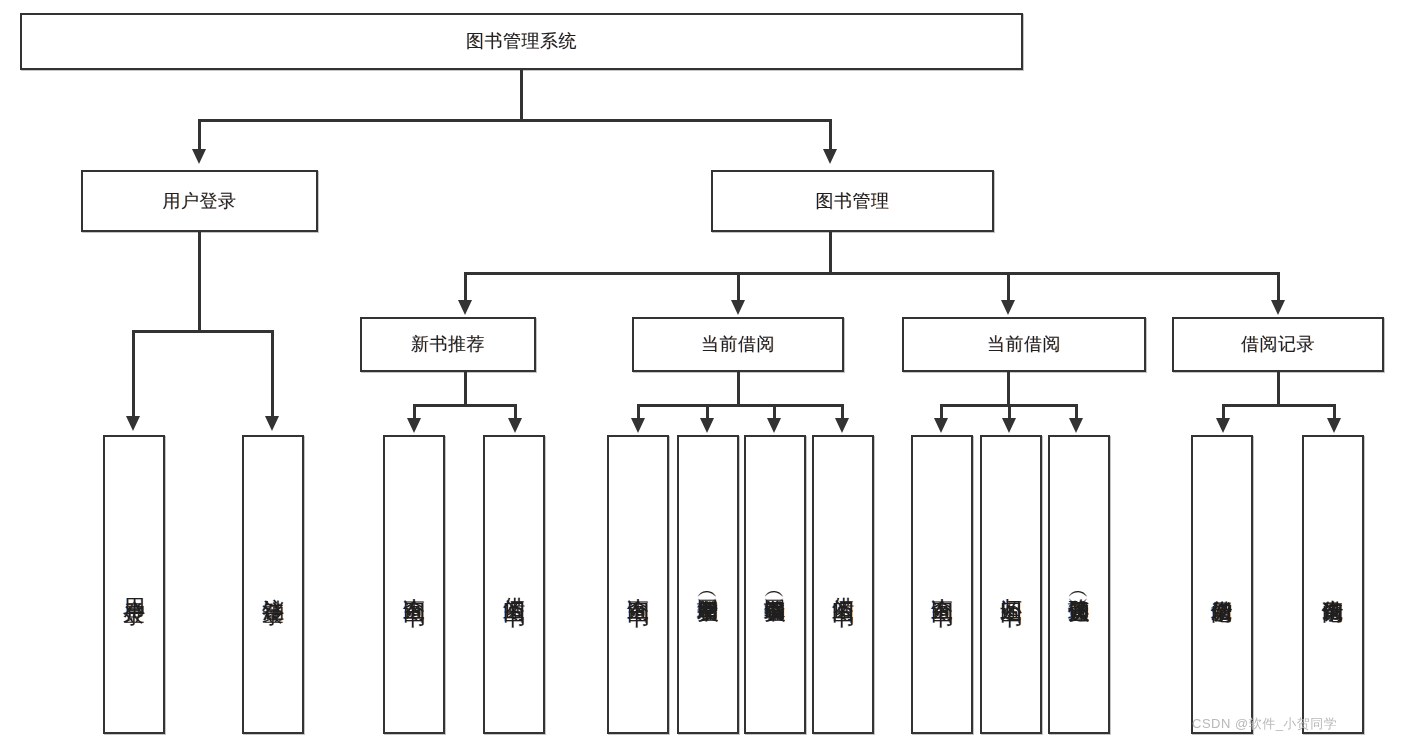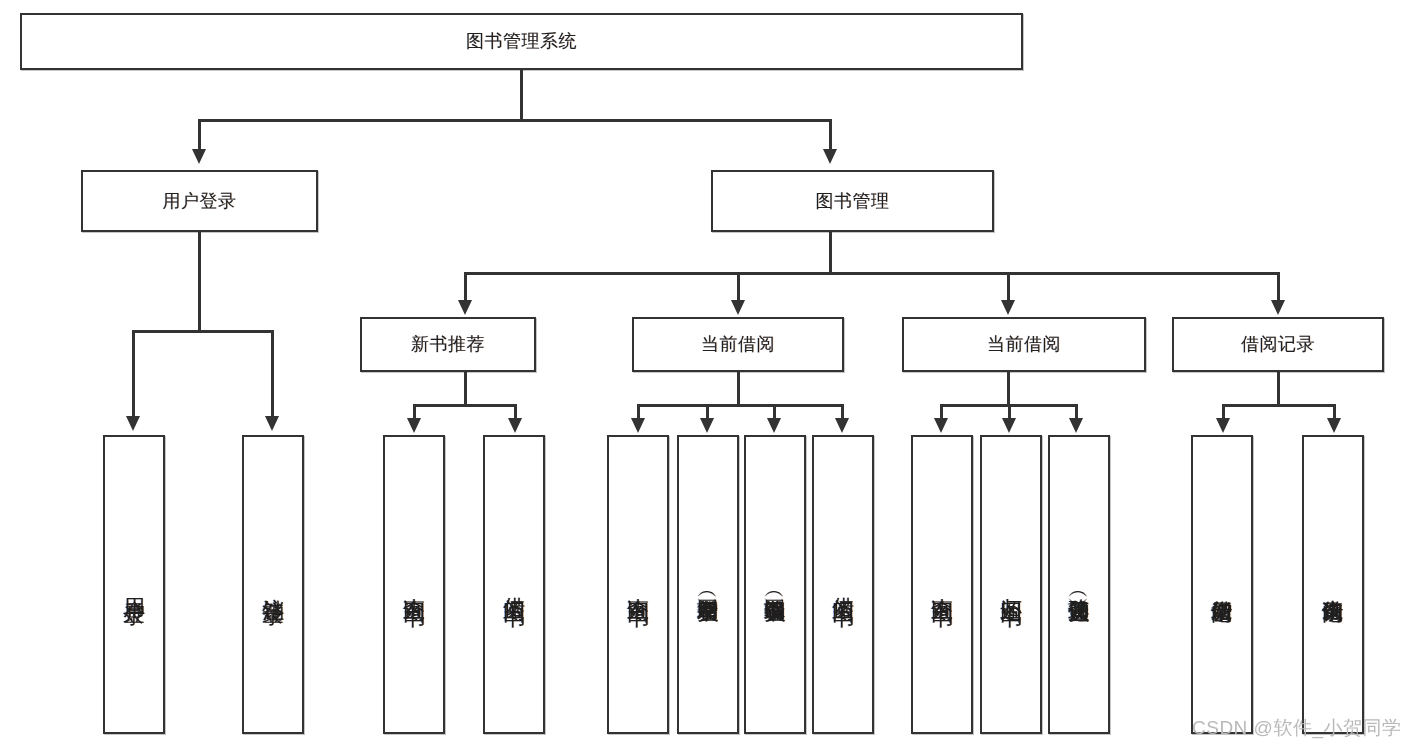--- a/index.html
+++ b/index.html
@@ -62,21 +62,21 @@
   .arrow{
     position:absolute;
     width:0;height:0;
     border-left:7px solid transparent;
     border-right:7px solid transparent;
     border-top:15px solid #333333;
   }
   
   #watermark{
     position:absolute;
-    font-size:19px;
+    font-size:13px;
     color:#b9b9b9;
     letter-spacing:.5px;
     white-space:nowrap;
     pointer-events:none;
   }
 </style>
 </head>
 <body>
 
 <div id="canvas">

